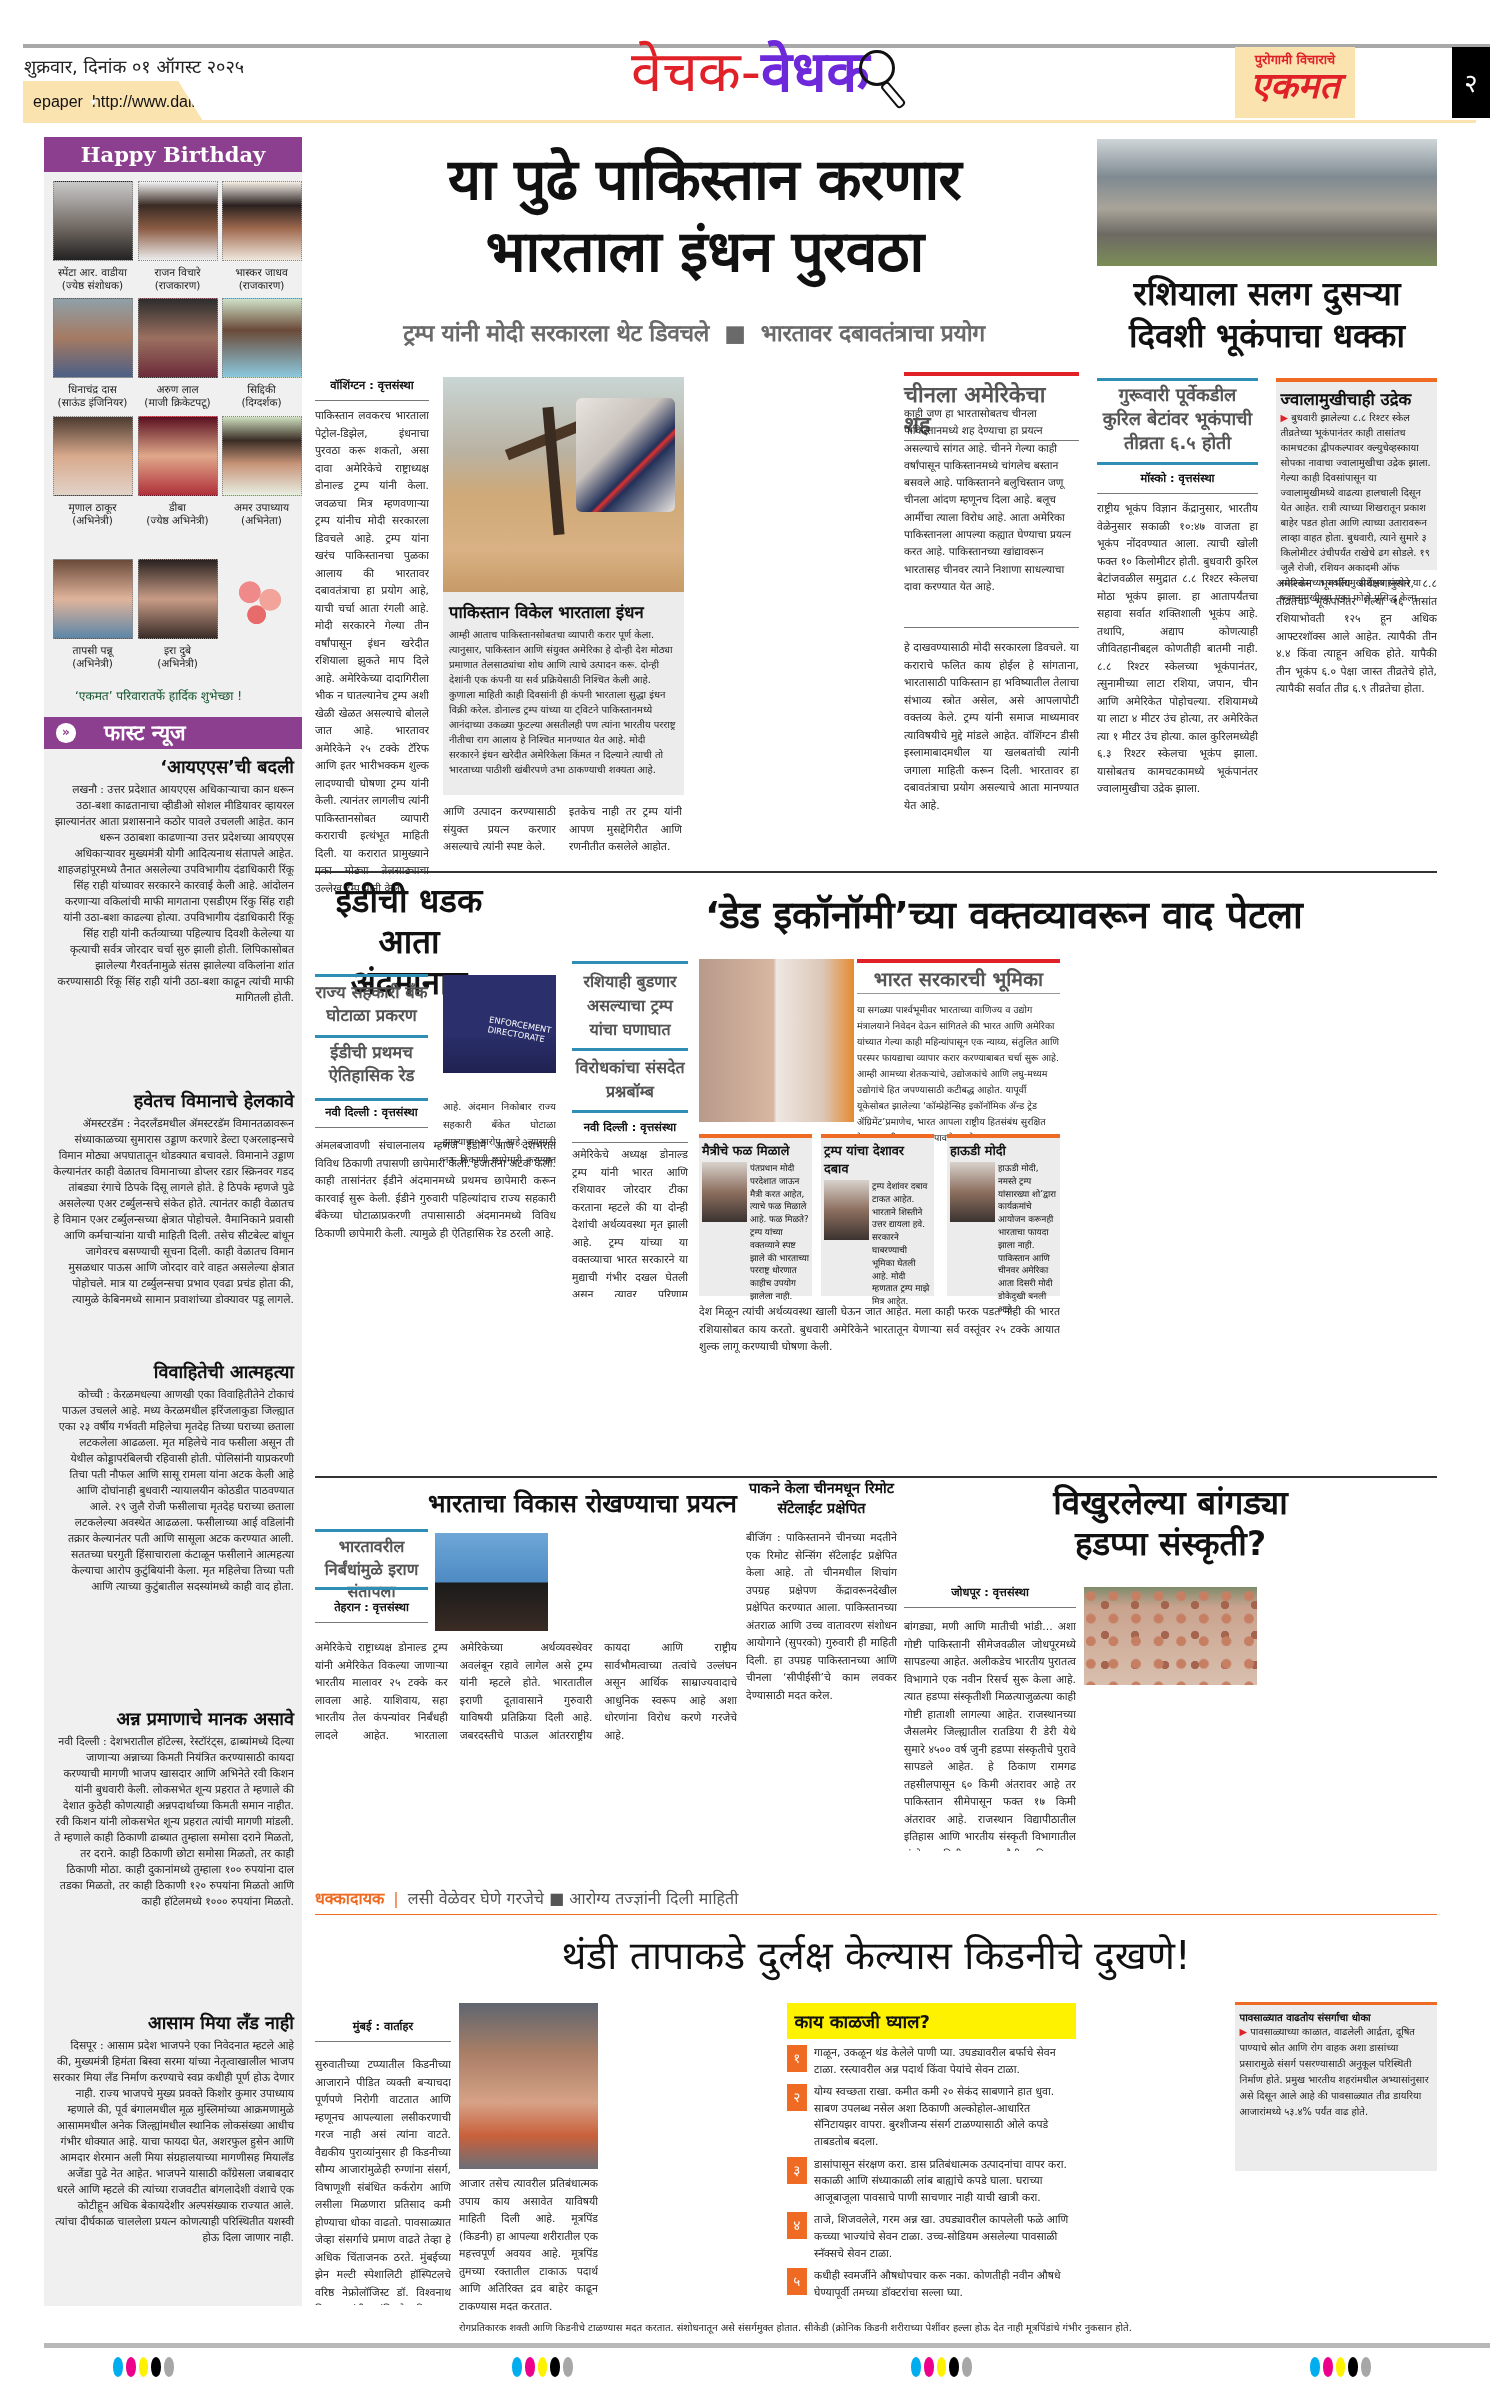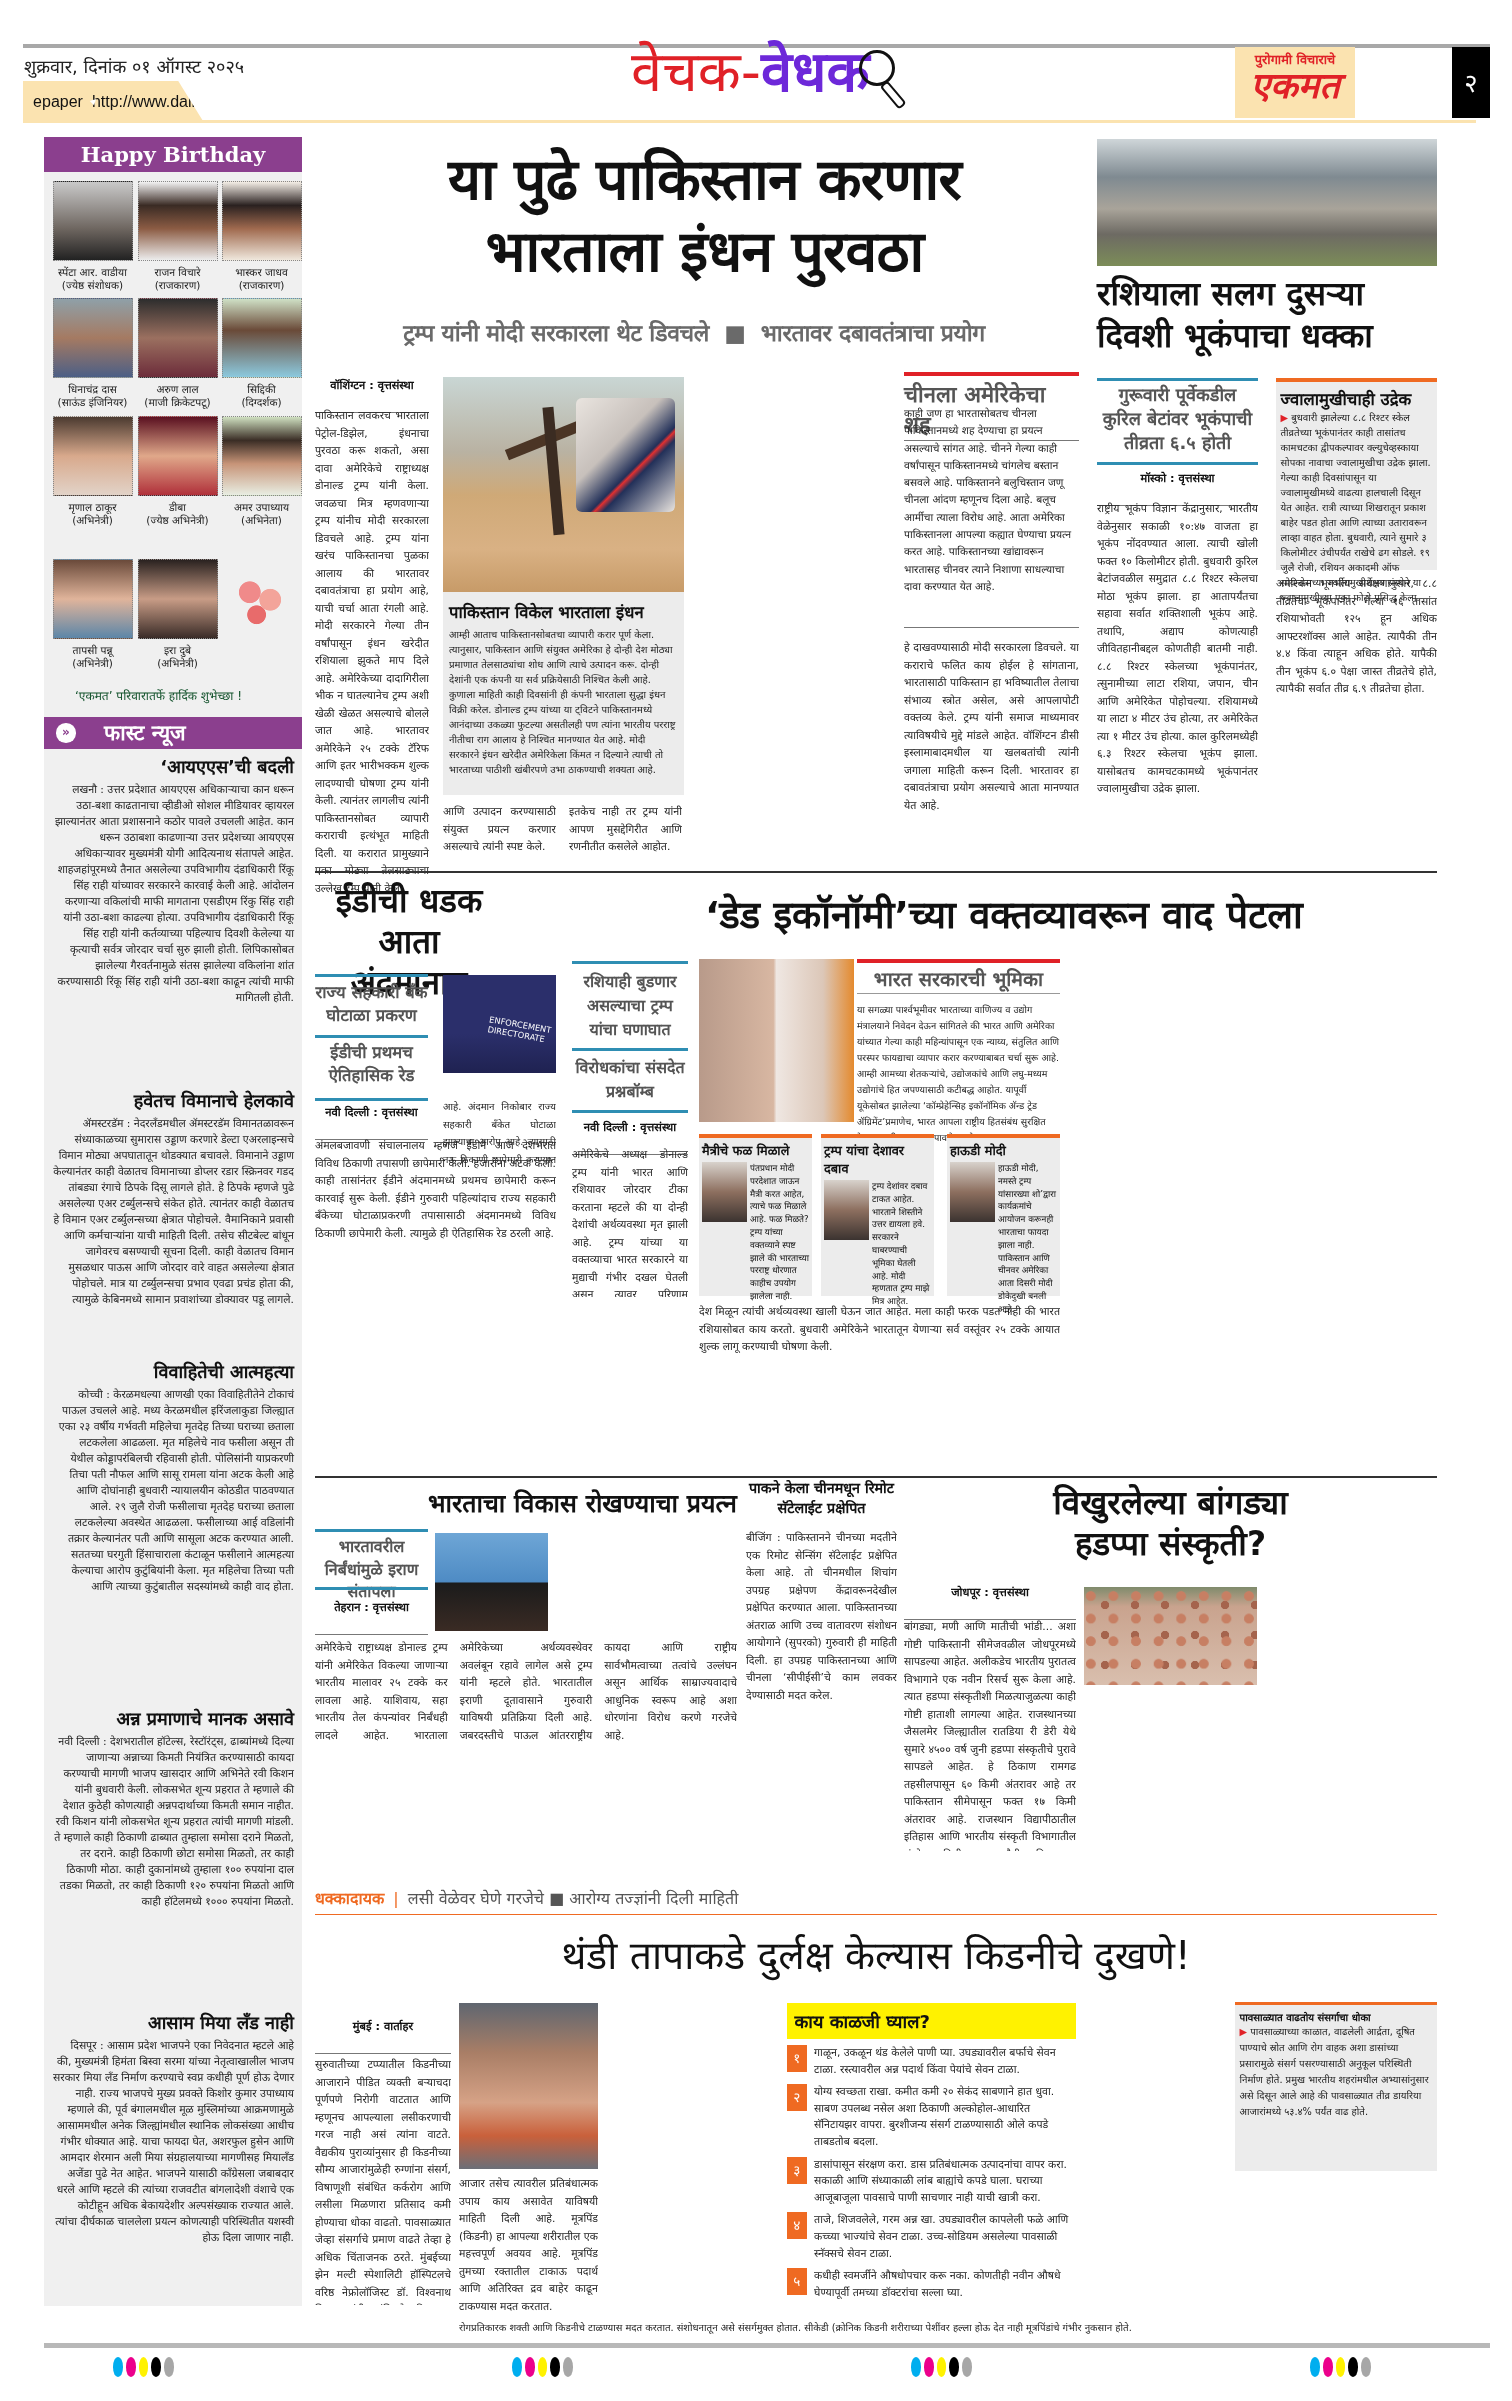--- a/index.html
+++ b/index.html
@@ -32,21 +32,21 @@
   .greet { left: 75px; top: 687px; font-size: 12px; color:#14532d; }
   .fast-head { left: 44px; top: 717px; width: 258px; height: 32px; background: #8b3f8e; color:#fff; font-size: 21px; font-weight: bold; line-height: 32px; padding-left: 60px;}
   .fast-icon { left: 56px; top: 723px; width: 19.6px; height: 19.6px; border-radius:50%; background:#fff; color:#8b3f8e; font-size:12px; text-align:center; line-height:19.6px; font-weight:bold;}
   .fn { position:absolute; left: 53px; width: 241px; text-align: right; }
   .fn h3 { font-size: 18px; font-weight: bold; line-height: 22.6px; margin-bottom: 3px;}
   .fn p { font-size: 10.7px; line-height: 16px; color:#222; }
 
   
   .main-hl { left: 343px; top: 143px; width: 723px; text-align:center; font-size: 57px; font-weight: bold; line-height: 72px; letter-spacing: -0.8px; }
   .main-sub { left: 310px; top: 316px; width: 768px; text-align:center; color:#6a6a6a; font-size: 23px; font-weight:bold; letter-spacing:-0.4px;}
-  .dateline { font-size: 11.3px; font-weight: bold; text-align:center; border-bottom: 1.5px solid #777; padding-bottom: 20px; }
+  .dateline { font-size: 11.3px; font-weight: bold; text-align:center; border-bottom: 1.5px solid #777; padding-bottom: 8px; }
   .col { font-size: 10.7px; line-height: 17.5px; text-align: justify; color:#222; }
   .img { background: #ccc; position:absolute; overflow:hidden; }
   .img-oil { background: linear-gradient(180deg,#c9d6d4 0%,#b9b2a2 35%,#cfa977 55%,#d9b184 80%,#c79b68 100%); }
   .img-trump { background: linear-gradient(135deg,#e9e4df 0%,#c7c0bb 40%,#223059 60%,#e03030 62%,#223059 66%,#e9e4df 100%); border-radius: 6px;}
   .rig { position:absolute; left: 105px; top: 30px; width: 10.5px; height: 128px; background:#3b2c22; transform: rotate(-5deg);}
   .rig2 { position:absolute; left: 60px; top: 53px; width: 105px; height: 10.5px; background:#4b3525; transform: rotate(-22deg);}
   .box-grey { background: #ececec; }
   .bar-red { background: #e02127; height: 3.8px; }
   .bar-blue { background: #2f8eb3; height: 3px; }
   .bar-orange { background: #ef6a22; height: 3.8px; }
@@ -202,21 +202,21 @@
 <div class="abs col" style="left:443px;top:803px;width:113px;height:60px;overflow:hidden">आणि उत्पादन करण्यासाठी संयुक्त प्रयत्न करणार असल्याचे त्यांनी स्पष्ट केले.</div>
 <div class="abs col" style="left:569px;top:803px;width:113px;height:60px;overflow:hidden">इतकेच नाही तर ट्रम्प यांनी आपण मुसद्देगिरीत आणि रणनीतीत कसलेले आहोत.</div>
 
 <div class="abs bar-red" style="left:904px;top:372px;width:175px"></div>
 <div class="abs" style="left:904px;top:378px;width:175px;font-size:22px;font-weight:bold;color:#555;border-bottom:0.8px solid #777;padding-bottom:1.5px">चीनला अमेरिकेचा शह</div>
 <div class="abs" style="left:904px;top:405px;width:175px;font-size:10.5px;line-height:17.3px;color:#222">काही जण हा भारतासोबतच चीनला पाकिस्तानमध्ये शह देण्याचा हा प्रयत्न असल्याचे सांगत आहे. चीनने गेल्या काही वर्षांपासून पाकिस्तानमध्ये चांगलेच बस्तान बसवले आहे. पाकिस्तानने बलुचिस्तान जणू चीनला आंदण म्हणूनच दिला आहे. बलूच आर्मीचा त्याला विरोध आहे. आता अमेरिका पाकिस्तानला आपल्या कह्यात घेण्याचा प्रयत्न करत आहे. पाकिस्तानच्या खांद्यावरून भारतासह चीनवर त्याने निशाणा साधल्याचा दावा करण्यात येत आहे.</div>
 <div class="abs" style="left:904px;top:627px;width:175px;height:0.8px;background:#777"></div>
 <div class="abs col" style="left:904px;top:639px;width:175px;height:226px;overflow:hidden">हे दाखवण्यासाठी मोदी सरकारला डिवचले. या कराराचे फलित काय होईल हे सांगताना, भारतासाठी पाकिस्तान हा भविष्यातील तेलाचा संभाव्य स्त्रोत असेल, असे आपलापोटी वक्तव्य केले. ट्रम्प यांनी समाज माध्यमावर त्याविषयीचे मुद्दे मांडले आहेत. वॉशिंग्टन डीसी इस्लामाबादमधील या खलबतांची त्यांनी जगाला माहिती करून दिली. भारतावर हा दबावतंत्राचा प्रयोग असल्याचे आता मानण्यात येत आहे.</div>
 
 <div class="img img-flood" style="left:1097px;top:139px;width:340px;height:127px"></div>
-<div class="abs" style="left:1097px;top:273px;width:340px;font-size:33px;font-weight:bold;line-height:42px">
+<div class="abs" style="left:1097px;top:273px;width:340px;text-align:center;font-size:33px;font-weight:bold;line-height:42px">
   <div>रशियाला सलग दुसऱ्या</div>
   <div>दिवशी भूकंपाचा धक्का</div>
 </div>
 <div class="abs bar-blue" style="left:1097px;top:378px;width:161px"></div>
 <div class="abs sidebar-h" style="left:1097px;top:383px;width:161px;font-size:18px;line-height:24px">गुरूवारी पूर्वेकडील कुरिल बेटांवर भूकंपाची तीव्रता ६.५ होती</div>
 <div class="abs bar-blue" style="left:1097px;top:462px;width:161px"></div>
 <div class="abs dateline" style="left:1097px;top:470px;width:161px">मॉस्को : वृत्तसंस्था</div>
 <div class="abs col" style="left:1097px;top:500px;width:161px;height:361px;overflow:hidden">राष्ट्रीय भूकंप विज्ञान केंद्रानुसार, भारतीय वेळेनुसार सकाळी १०:४७ वाजता हा भूकंप नोंदवण्यात आला. त्याची खोली फक्त १० किलोमीटर होती. बुधवारी कुरिल बेटांजवळील समुद्रात ८.८ रिश्टर स्केलचा मोठा भूकंप झाला. हा आतापर्यंतचा सहावा सर्वात शक्तिशाली भूकंप आहे. तथापि, अद्याप कोणत्याही जीवितहानीबद्दल कोणतीही बातमी नाही. ८.८ रिश्टर स्केलच्या भूकंपानंतर, त्सुनामीच्या लाटा रशिया, जपान, चीन आणि अमेरिकेत पोहोचल्या. रशियामध्ये या लाटा ४ मीटर उंच होत्या, तर अमेरिकेत त्या १ मीटर उंच होत्या. काल कुरिलमध्येही ६.३ रिश्टर स्केलचा भूकंप झाला. यासोबतच कामचटकामध्ये भूकंपानंतर ज्वालामुखीचा उद्रेक झाला.</div>
 
 <div class="abs bar-orange" style="left:1276px;top:378px;width:161px"></div>

